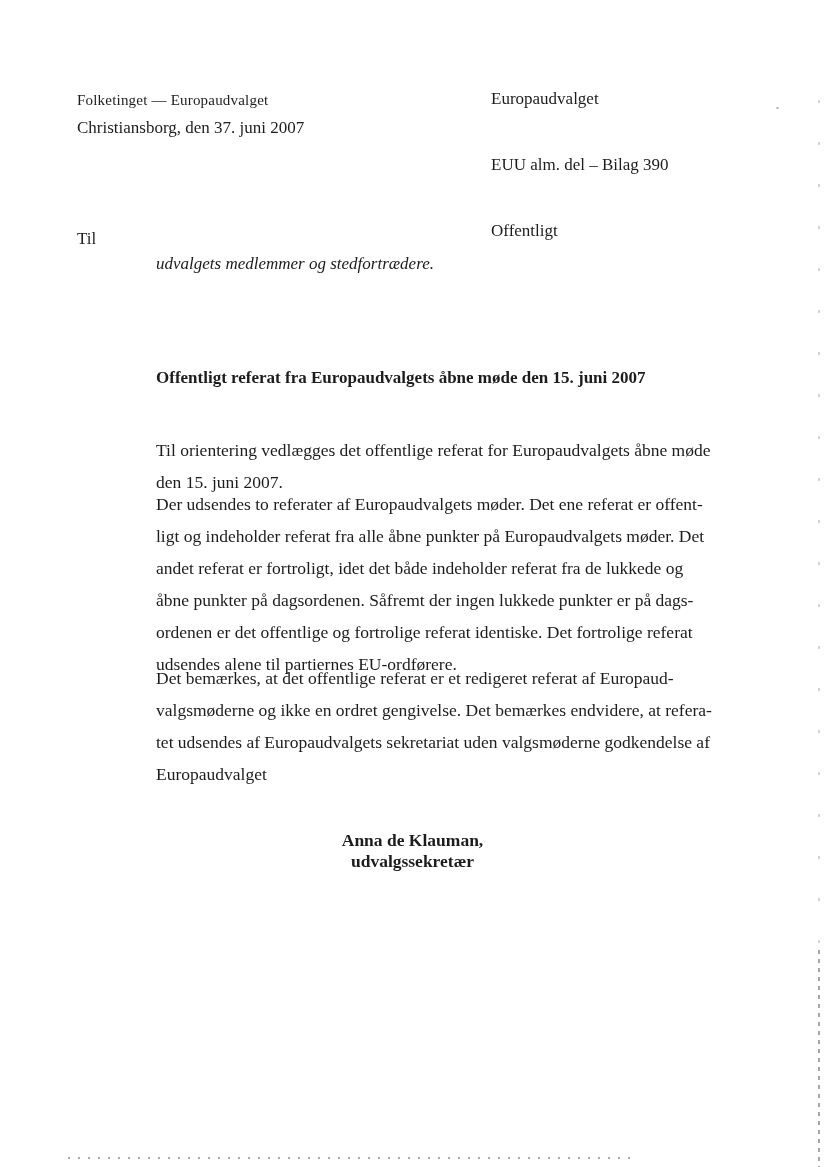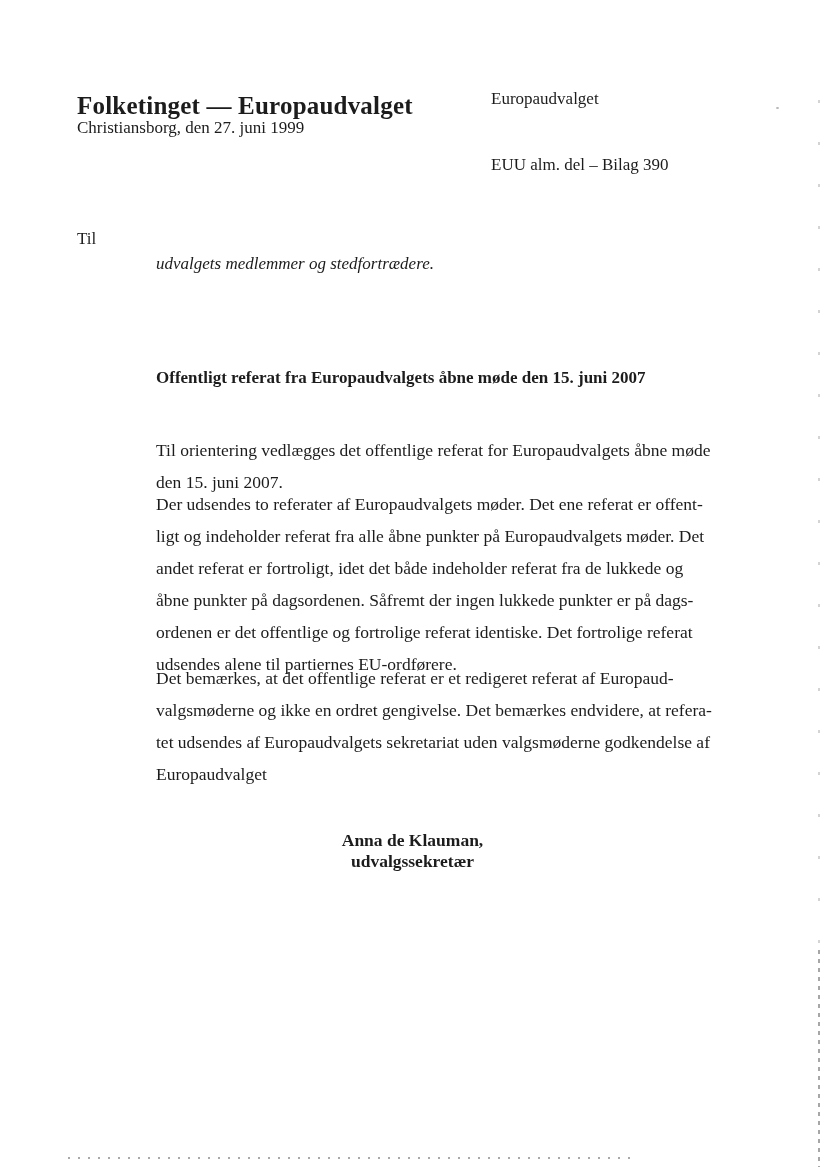--- a/index.html
+++ b/index.html
@@ -24,22 +24,22 @@
     top: 44px;
     font-size: 17px;
     line-height: 22px;
     white-space: pre;
   }
 
   
   .sender-title {
     left: 77px;
     top: 92px;
-    font-size: 25px;
-    font-weight: bold;
+    font-size: 15px;
+    font-weight: normal;
     letter-spacing: 0.2px;
     white-space: pre;
   }
   .sender-date {
     left: 77px;
     top: 118px;
     font-size: 17px;
     white-space: pre;
   }
 
@@ -145,24 +145,25 @@
   }
 </style>
 </head>
 <body>
 
 <div class="page">
 
   <div class="abs ref-block">
     <div>Europaudvalget</div>
     <div>EUU alm. del – Bilag 390</div>
+    <div>Offentligt</div>
   </div>
 
   <div class="abs sender-title">Folketinget — Europaudvalget</div>
-  <div class="abs sender-date">Christiansborg, den 27. juni 1999</div>
+  <div class="abs sender-date">Christiansborg, den 37. juni 2007</div>
 
   <div class="abs recipient-label">Til</div>
   <div class="abs recipient-line">udvalgets medlemmer og stedfortrædere.</div>
 
   <div class="abs subject-line">Offentligt referat fra Europaudvalgets åbne møde den 15. juni 2007</div>
 
   <div class="abs para para-1">Til orientering vedlægges det offentlige referat for Europaudvalgets åbne møde
 den 15. juni 2007.</div>
   <div class="abs para para-2">Der udsendes to referater af Europaudvalgets møder. Det ene referat er offent-
 ligt og indeholder referat fra alle åbne punkter på Europaudvalgets møder. Det

